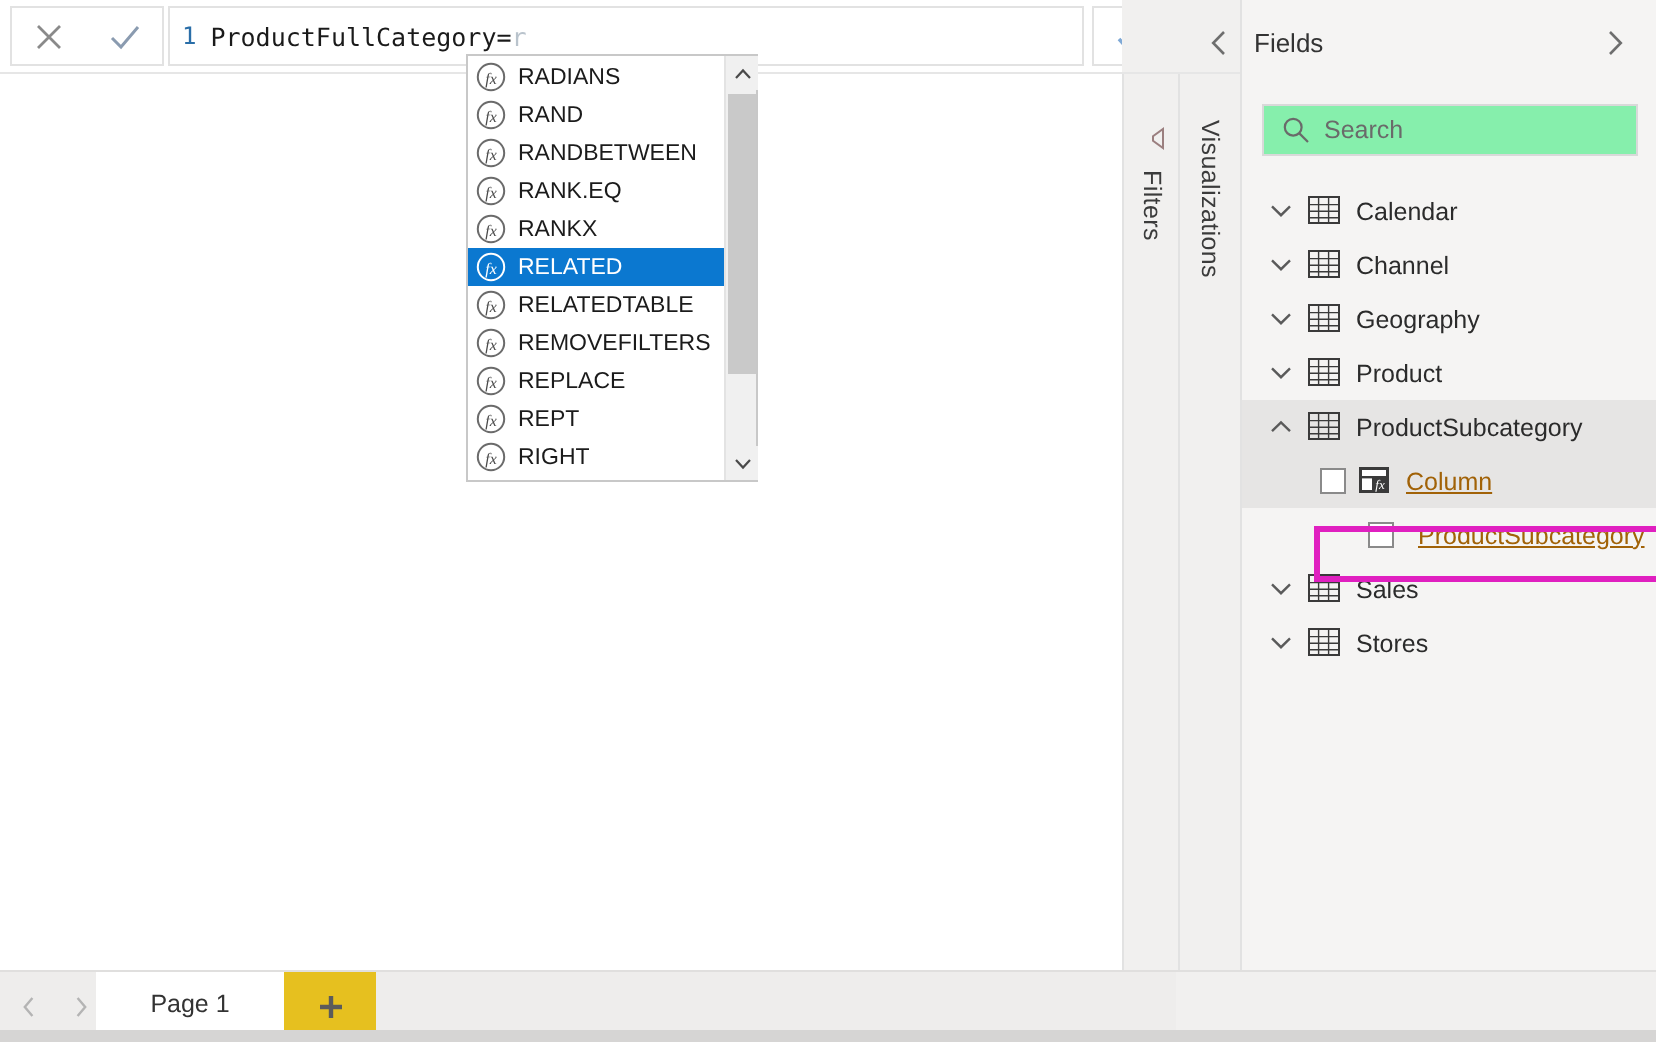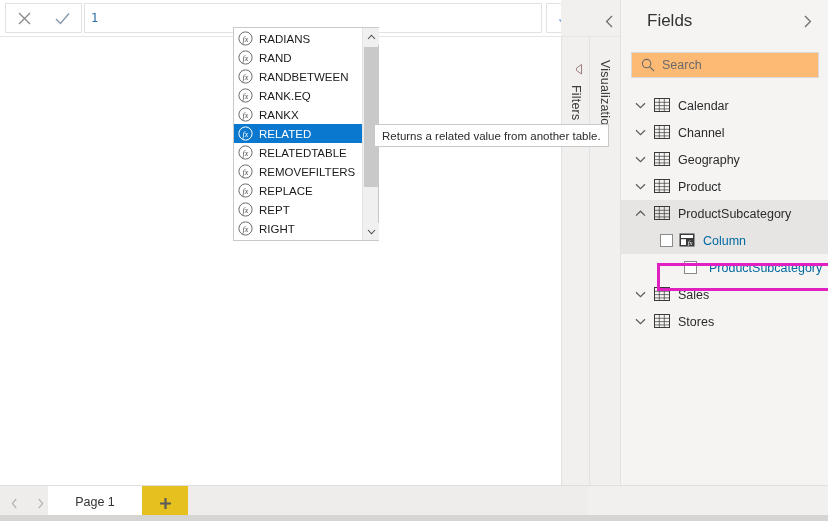--- a/index.html
+++ b/index.html
@@ -127,49 +127,50 @@
   
   .fields-panel {
     position: absolute; left: 620px; top: 0; width: 208px; height: 485px;
     background: #f5f4f3; border-left: 1px solid #e2e2e2;
   }
   .fields-header {
     position: absolute; left: 0; top: 0; width: 208px; height: 42px;
     display: flex; align-items: center;
   }
   .fields-title {
-    font-size: 17px; color: #333333; margin-left: 26px;
+    font-size: 13px; color: #333333; margin-left: 6px;
   }
   .fields-collapse {
     position: absolute; right: 12px; top: 11px; width: 20px; height: 20px;
     display: flex; align-items: center; justify-content: center; cursor: pointer;
   }
   .search-box {
     position: absolute; left: 10px; top: 52px; width: 188px; height: 26px;
-    background: #fdba74; border: 1px solid #d9d9d9;
+    background: #86efac; border: 1px solid #d9d9d9;
     display: flex; align-items: center;
   }
   .search-icon { margin: 0 7px 0 9px; display: flex; }
   .search-ph { font-size: 12.5px; color: #6a6a6a; }
 
   .tree { position: absolute; left: 0; top: 92px; width: 208px; }
   .tree-row {
     height: 27px; display: flex; align-items: center;
     font-size: 12.5px; color: #2b2b2b; cursor: pointer;
   }
   .tree-row.highlight { background: #e6e5e4; }
   .chev {
     width: 16px; height: 16px; margin-left: 11px; margin-right: 6px;
     display: flex; align-items: center; justify-content: center; flex: 0 0 16px;
   }
   .tbl-icon { width: 16px; height: 16px; margin-right: 8px; flex: 0 0 16px; display: flex; }
   .child-row {
     height: 27px; display: flex; align-items: center;
-    font-size: 12.5px; color: #0369a1; padding-left: 39px; cursor: pointer;
+    font-size: 12.5px; color: #a16207; padding-left: 39px; cursor: pointer;
     position: relative;
+    text-decoration: underline;
   }
   .child-row.selected { background: #e6e5e4; }
   .chkbox {
     width: 13px; height: 13px; border: 1px solid #8a8a8a; background: #fff;
     margin-right: 6px; flex: 0 0 13px;
   }
   .calc-icon { width: 16px; height: 15px; margin-right: 8px; flex: 0 0 16px; display: flex; }
   .focus-ring {
     position: absolute; left: 36px; top: 263px; width: 188px; height: 28px;
     border: 3px solid #e020c0; pointer-events: none; z-index: 30;
@@ -215,20 +216,21 @@
       </div>
       <div class="fb-btn">
         <svg width="17" height="15" viewBox="0 0 17 15">
           <path d="M2 8 L6.5 12.5 L15 2.5" stroke="#8a9bb0" stroke-width="1.5" fill="none"></path>
         </svg>
       </div>
     </div>
 
     <div class="fb-input-wrap">
       <span class="fb-linenum">1</span>
+      <span class="fb-text"><span>ProductFullCategory=</span><span class="suffix">r</span></span>
     </div>
 
     <div class="fb-minimize"></div>
     <div class="fb-expand">
       <svg width="13" height="9" viewBox="0 0 13 9">
         <path d="M1.5 1.5 L6.5 7 L11.5 1.5" stroke="#7fa9d6" stroke-width="1.8" fill="none"></path>
       </svg>
     </div>
   </div>
 
@@ -345,23 +347,20 @@
       </div>
       <div class="is-thumb"></div>
       <div class="is-arrow down">
         <svg width="9" height="6" viewBox="0 0 9 6">
           <path d="M1 1 L4.5 4.8 L8 1" stroke="#4a4a4a" stroke-width="1.1" fill="none"></path>
         </svg>
       </div>
     </div>
   </div>
 
-  <div class="tooltip">
-    <span>Returns a related value from another table.</span>
-  </div>
 
   <div class="rail-top"></div>
   <div class="rail rail-filters">
     <div class="rail-icon" style="left:6px; top:24px; width:16px; height:16px;">
       <svg width="14" height="13" viewBox="0 0 14 13">
         <path d="M12.5 1.5 L12.5 11 L7.5 7.4 L7.5 5.1 Z" fill="none" stroke="#9b7f7f" stroke-width="1"></path>
       </svg>
     </div>
     <span class="vtext" style="left:7px; top:48px;">Filters</span>
   </div>

